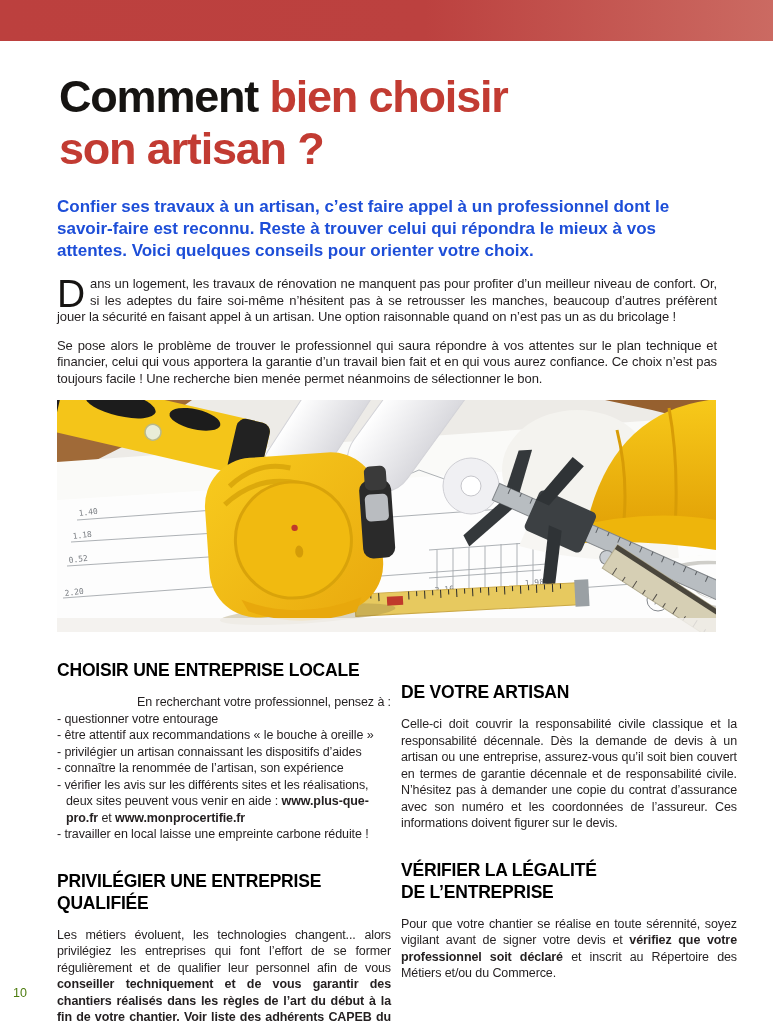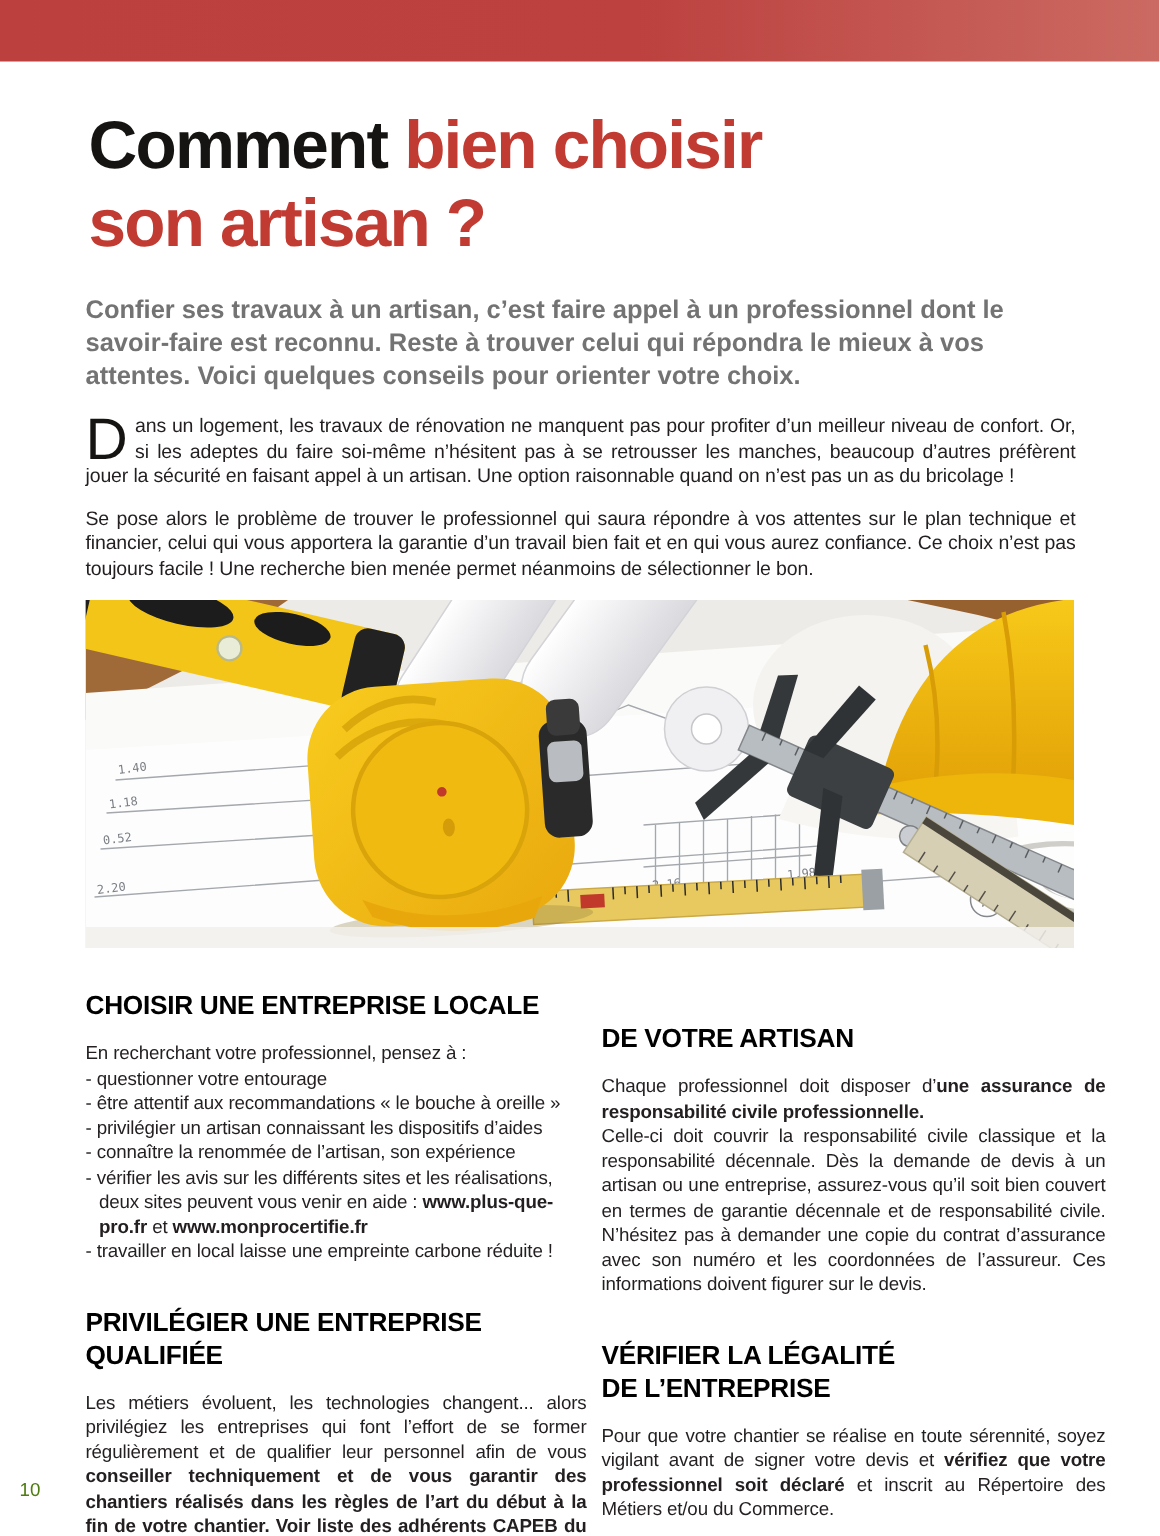--- a/index.html
+++ b/index.html
@@ -20,21 +20,21 @@
     padding:0 36px 0 57px;box-sizing:border-box;
   }
   h1.title{
     margin:30px 0 0 2px;
     font-size:45px;line-height:52px;letter-spacing:-1.2px;
     font-weight:700;color:#c23b32;
   }
   h1.title .blk{font-weight:700;color:#161412;}
   .intro{
     margin:21px 0 0 0;width:672px;
-    font-size:17px;line-height:22px;font-weight:700;color:#737373;
+    font-size:17px;line-height:22px;font-weight:700;color:#1d4ed8;
   }
   .para{
     margin:14px 0 0 0;width:660px;
     font-size:13px;line-height:16.5px;text-align:justify;letter-spacing:-0.1px;
   }
   .para.p2{margin-top:12px;}
   .dropcap{
     float:left;font-size:39px;line-height:31px;font-weight:400;
     padding:2px 5px 0 0;color:#161412;
   }
@@ -46,21 +46,21 @@
     display:flex;gap:10px;margin-top:27px;
   }
   .col-left{width:334px;}
   .col-right{width:336px;}
   h2.sec{
     margin:0 0 13px 0;
     font-size:17.5px;line-height:22px;font-weight:700;color:#000000;
     letter-spacing:-0.2px;
   }
   .colbody{font-size:12.5px;line-height:16.5px;letter-spacing:-0.1px;}
-  .lead{margin:0 0 0 0;}
+  .lead{margin:0 0 0 0;text-align:right;}
   ul.dashlist{list-style:none;margin:0;padding:0;}
   ul.dashlist li{
     padding-left:9px;text-indent:-9px;margin:0;
   }
   .sec2{margin-top:27px;}
   .jpara{margin:0;text-align:justify;}
   .b{font-weight:700;}
   .pagenum{
     position:absolute;left:13px;top:986px;
     font-size:12.5px;color:#4d7c0f;
@@ -220,21 +220,20 @@
       </div>
 
       <div class="sec2">
         <h2 class="sec"><span>PRIVILÉGIER UNE ENTREPRISE</span><br><span>QUALIFIÉE</span></h2>
         <p class="colbody jpara"><span>Les métiers évoluent, les technologies changent... alors privilégiez les entreprises qui font l’effort de se former régulièrement et de qualifier leur personnel afin de vous </span><span class="b">conseiller techniquement et de vous garantir des chantiers réalisés dans les règles de l’art du début à la fin de votre chantier. Voir liste des adhérents CAPEB du Doubs p. 34</span></p>
       </div>
     </div>
 
     <div class="col-right">
       <h2 class="sec"><br><span>DE VOTRE ARTISAN</span></h2>
-      <p class="colbody jpara"><span>Chaque professionnel doit disposer d’</span><span class="b">une assurance de responsabilité civile professionnelle.</span></p>
       <p class="colbody jpara">Celle-ci doit couvrir la responsabilité civile classique et la responsabilité décennale. Dès la demande de devis à un artisan ou une entreprise, assurez-vous qu’il soit bien couvert en termes de garantie décennale et de responsabilité civile. N’hésitez pas à demander une copie du contrat d’assurance avec son numéro et les coordonnées de l’assureur. Ces informations doivent figurer sur le devis.</p>
 
       <div class="sec2">
         <h2 class="sec"><span>VÉRIFIER LA LÉGALITÉ</span><br><span>DE L’ENTREPRISE</span></h2>
         <p class="colbody jpara"><span>Pour que votre chantier se réalise en toute sérennité, soyez vigilant avant de signer votre devis et </span><span class="b">vérifiez que votre professionnel soit déclaré</span><span> et inscrit au Répertoire des Métiers et/ou du Commerce.</span></p>
       </div>
     </div>
 
   </div>
 </div>

